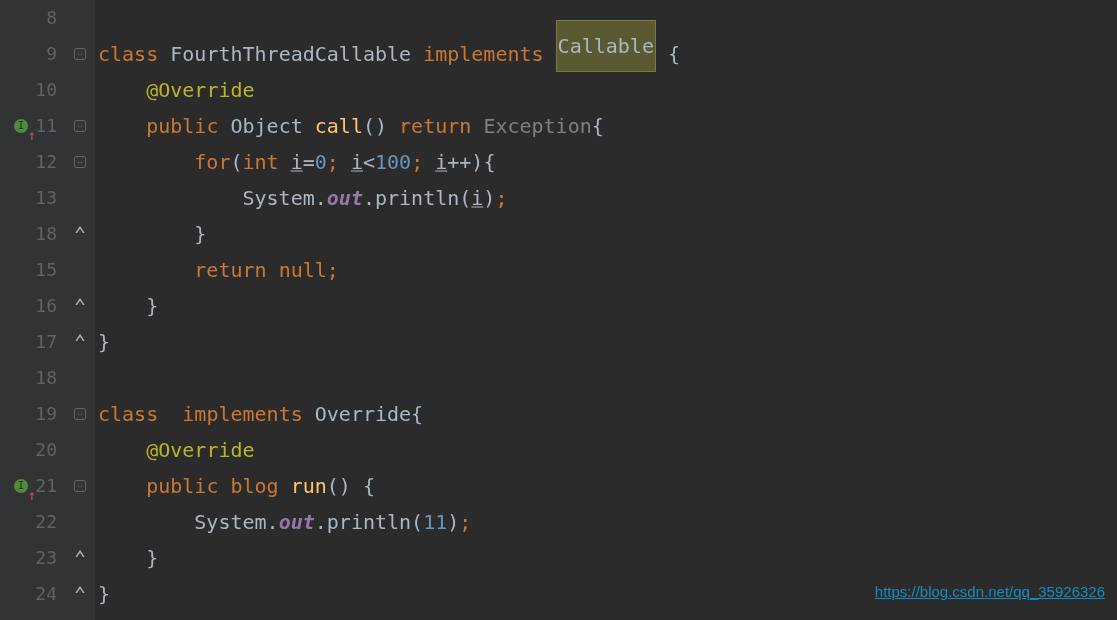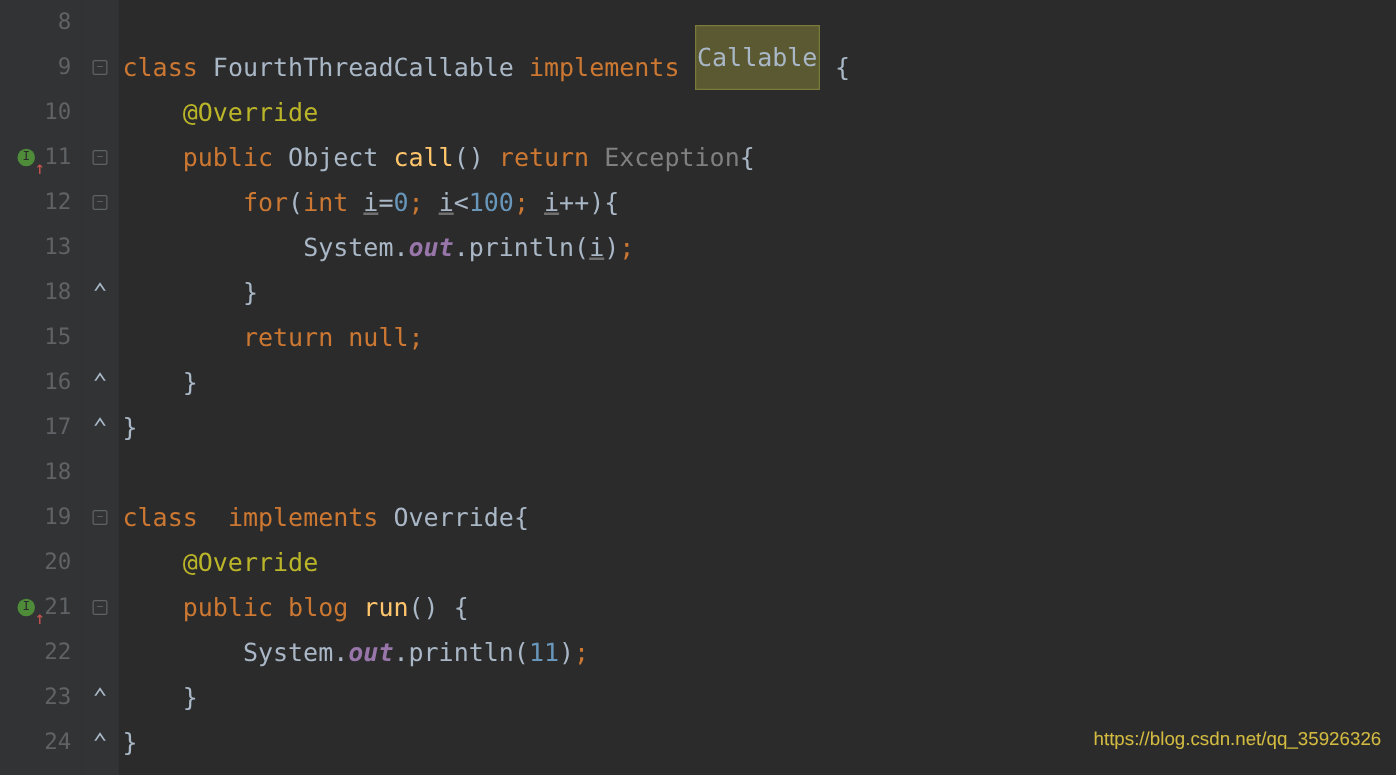--- a/index.html
+++ b/index.html
@@ -104,24 +104,25 @@
       position: absolute;
       right: -8px;
       top: -2px;
       color: #c75450;
       font-size: 14px;
     }
     .watermark {
       position: absolute;
       bottom: 10px;
       right: 12px;
-      color: #fde047;
+      color: #0ea5e9;
       font-size: 15px;
       font-family: Arial, sans-serif;
       opacity: 0.8;
+      text-decoration: underline;
     }
     .gutter-num { min-width: 22px; text-align: right; }
     .gutter-extra { width: 20px; display: flex; justify-content: center; align-items: center; }
   </style>
 </head>
 <body>
 
 <div class="editor">
   <div class="gutter">
     <div class="gutter-line">

